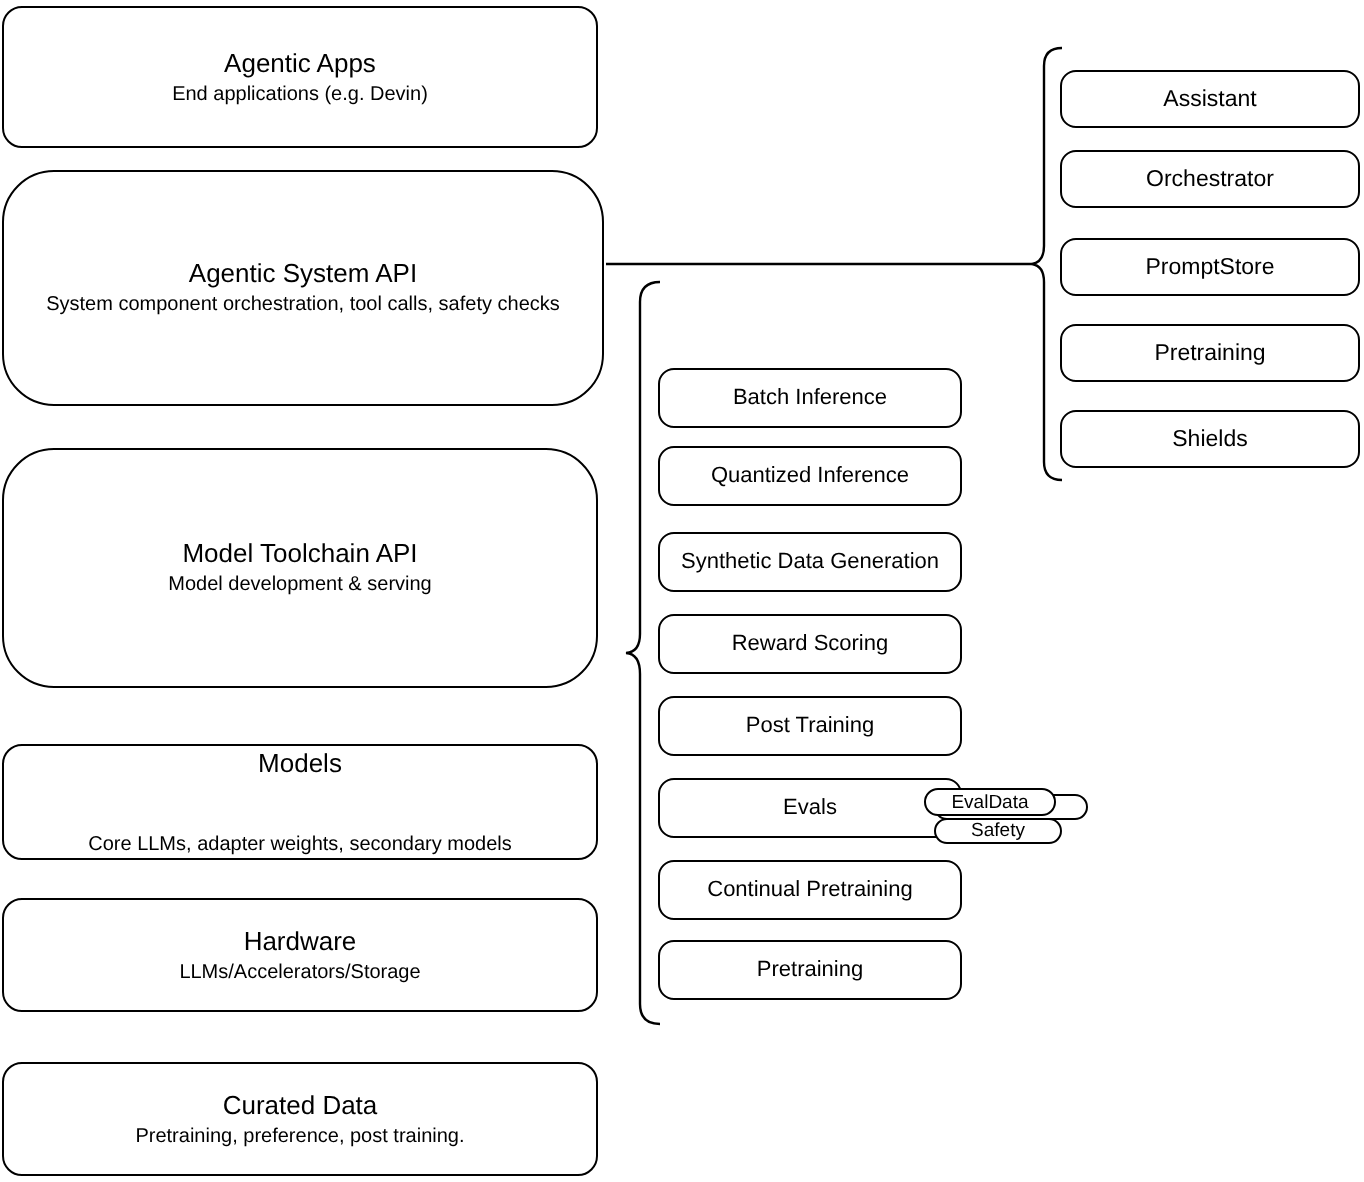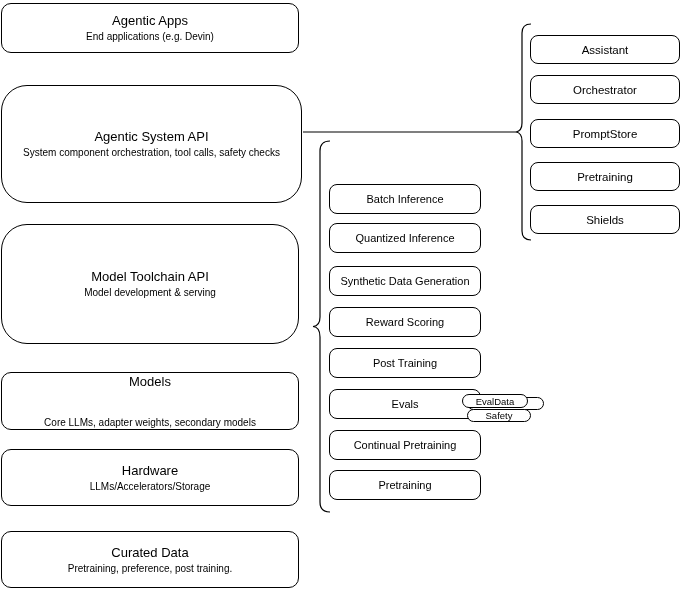--- a/index.html
+++ b/index.html
@@ -58,21 +58,21 @@
 
   <svg class="connector-layer" viewBox="0 0 682 591" xmlns="http://www.w3.org/2000/svg">
 
     <line x1="303" y1="132" x2="516" y2="132" stroke="#000000" stroke-width="1.2"></line>
 
     <path d="M 330 141 Q 320 141 320 151 L 320 317 Q 320 326 313 326.5 Q 320 327 320 337 L 320 502 Q 320 512 330 512" fill="none" stroke="#000000" stroke-width="1.2"></path>
 
     <path d="M 531 24 Q 522 24 522 33 L 522 123 Q 522 131 516 132 Q 522 133 522 141 L 522 231 Q 522 240 531 240" fill="none" stroke="#000000" stroke-width="1.2"></path>
   </svg>
 
-  <div class="node left-node" style="top:3px;height:50px;">
+  <div class="node left-node" style="top:3px;height:71px;">
     <div class="title">Agentic Apps</div>
     <div class="sub">End applications (e.g. Devin)</div>
   </div>
   <div class="node left-node big" style="top:85px;height:118px;width:301px;">
     <div class="title">Agentic System API</div>
     <div class="sub">System component orchestration, tool calls, safety checks</div>
   </div>
   <div class="node left-node big" style="top:224px;height:120px;">
     <div class="title">Model Toolchain API</div>
     <div class="sub">Model development &amp; serving</div>

